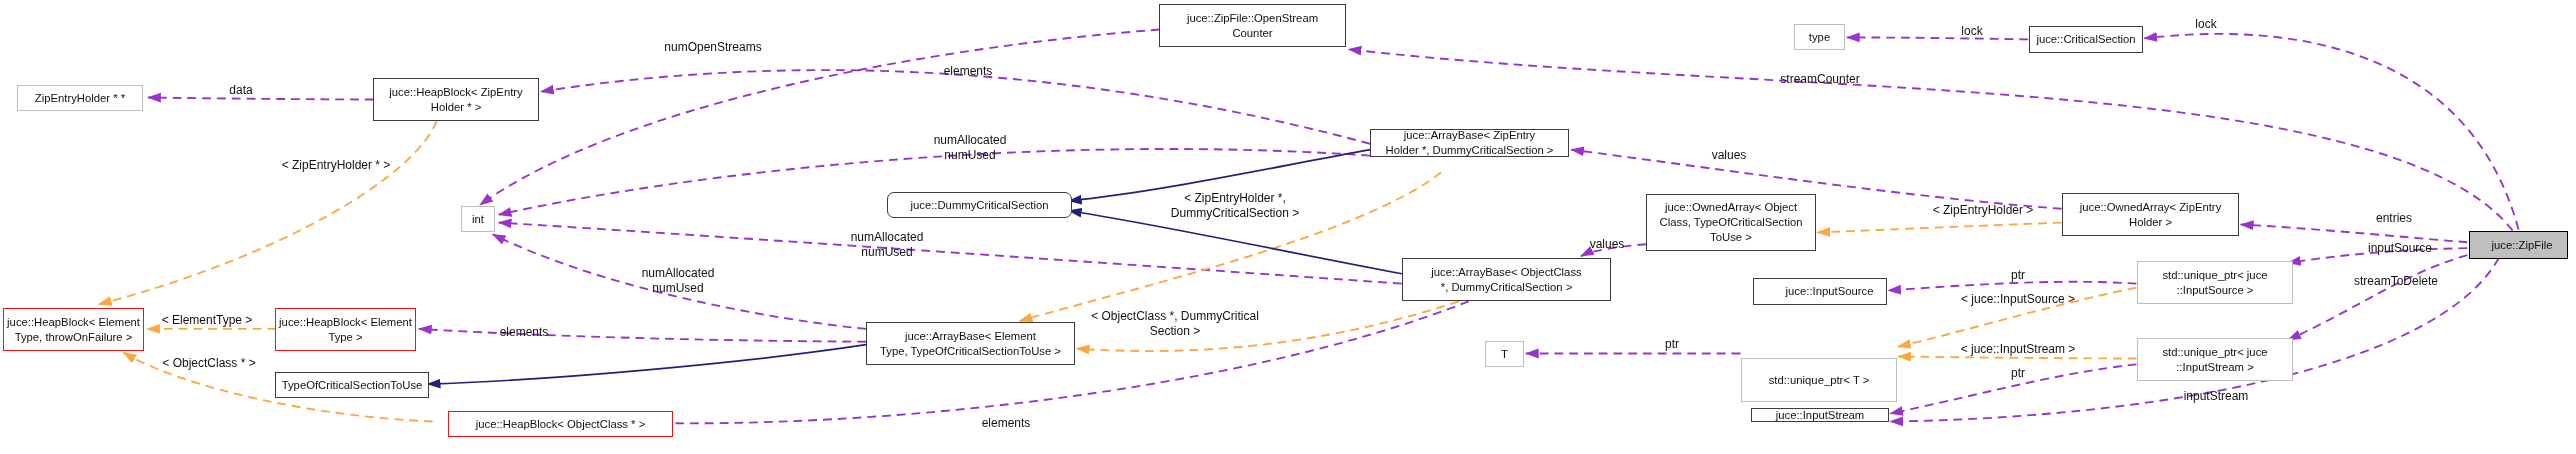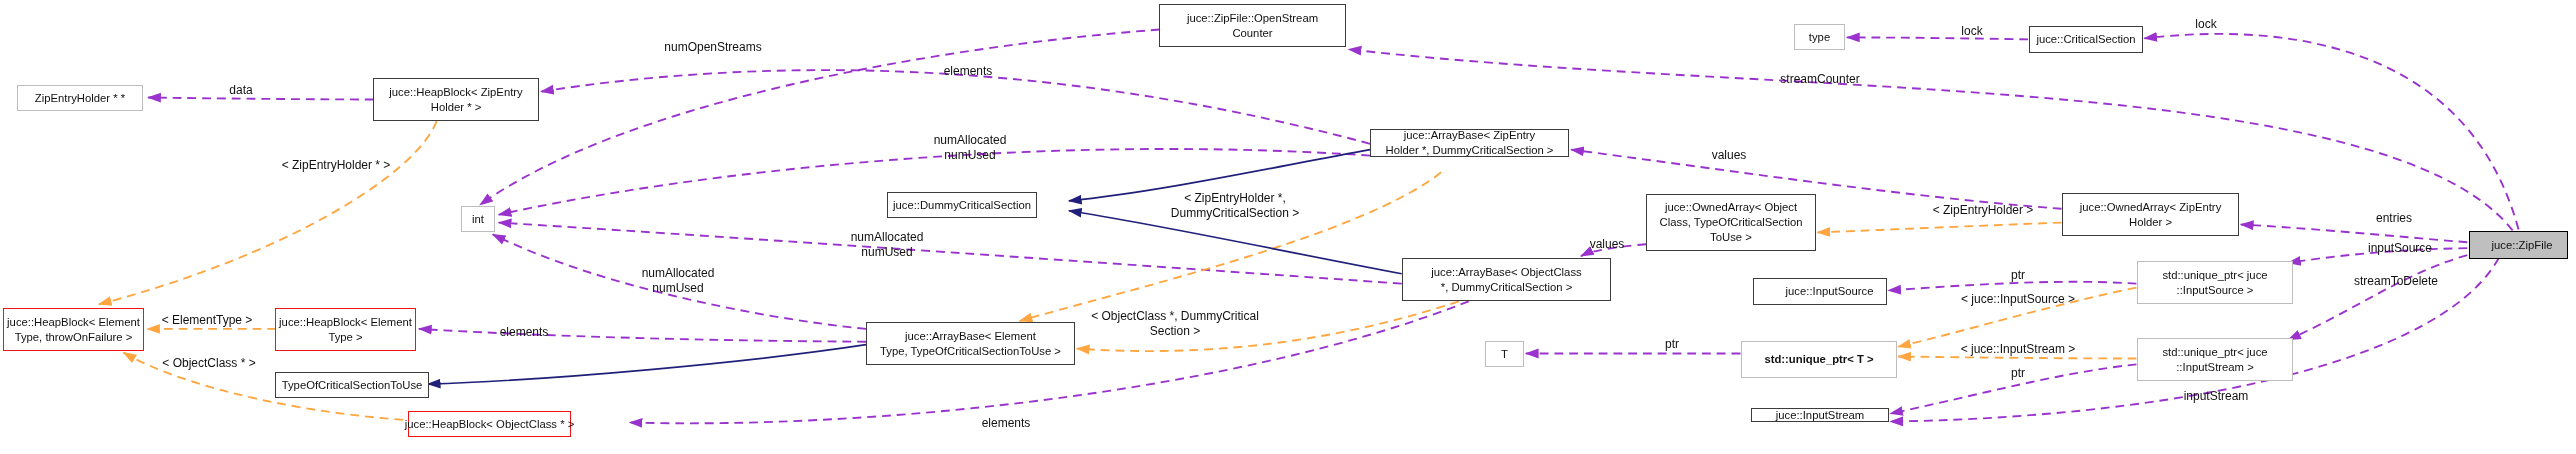--- a/index.html
+++ b/index.html
@@ -94,21 +94,21 @@
       </div>
       <div class="node gray" style="left: 1794px; top: 24px; width: 51px; height: 26px;">
         <div>type</div>
       </div>
       <div class="node black" style="left: 2029px; top: 26px; width: 114px; height: 27px;">
         <div>juce::CriticalSection</div>
       </div>
       <div class="node gray" style="left: 461px; top: 206px; width: 34px; height: 26px;">
         <div>int</div>
       </div>
-      <div class="node black" style="left: 887px; top: 192px; width: 150px; height: 26px;">
+      <div class="node black" style="left: 887px; top: 192px; width: 185px; height: 26px; border-radius: 7px;">
         <div>juce::DummyCriticalSection</div>
       </div>
       <div class="node black" style="left: 1370px; top: 129px; width: 199px; height: 28px;">
         <div>juce::ArrayBase&lt; ZipEntry</div>
         <div>Holder *, DummyCriticalSection &gt;</div>
       </div>
       <div class="node black" style="left: 1646px; top: 194px; width: 170px; height: 57px;">
         <div>juce::OwnedArray&lt; Object</div>
         <div>Class, TypeOfCriticalSection</div>
         <div>ToUse &gt;</div>
@@ -124,21 +124,21 @@
         <div>juce::ArrayBase&lt; ObjectClass</div>
         <div>*, DummyCriticalSection &gt;</div>
       </div>
       <div class="node black" style="left: 1753px; top: 278px; width: 134px; height: 27px; padding-left: 19px;">
         <div>juce::InputSource</div>
       </div>
       <div class="node gray" style="left: 2137px; top: 261px; width: 156px; height: 43px;">
         <div>std::unique_ptr&lt; juce</div>
         <div>::InputSource &gt;</div>
       </div>
-      <div class="node gray" style="left: 1741px; top: 341px; width: 156px; height: 37px; font-weight: bold;">
+      <div class="node gray" style="left: 1741px; top: 358px; width: 156px; height: 44px;">
         <div>std::unique_ptr&lt; T &gt;</div>
       </div>
       <div class="node gray" style="left: 1485px; top: 341px; width: 39px; height: 26px;">
         <div>T</div>
       </div>
       <div class="node gray" style="left: 2137px; top: 338px; width: 156px; height: 43px;">
         <div>std::unique_ptr&lt; juce</div>
         <div>::InputStream &gt;</div>
       </div>
       <div class="node black" style="left: 1751px; top: 408px; width: 138px; height: 14px;">
@@ -148,21 +148,21 @@
         <div>juce::HeapBlock&lt; Element</div>
         <div>Type, throwOnFailure &gt;</div>
       </div>
       <div class="node red" style="left: 275px; top: 308px; width: 141px; height: 43px;">
         <div>juce::HeapBlock&lt; Element</div>
         <div>Type &gt;</div>
       </div>
       <div class="node black" style="left: 275px; top: 372px; width: 154px; height: 26px;">
         <div>TypeOfCriticalSectionToUse</div>
       </div>
-      <div class="node red" style="left: 408px; top: 411px; width: 163px; height: 26px;">
+      <div class="node red" style="left: 448px; top: 411px; width: 225px; height: 26px;">
         <div>juce::HeapBlock&lt; ObjectClass * &gt;</div>
       </div>
       <div class="node black" style="left: 866px; top: 322px; width: 209px; height: 43px;">
         <div>juce::ArrayBase&lt; Element</div>
         <div>Type, TypeOfCriticalSectionToUse &gt;</div>
       </div>
     </div>
   <div>
       <div class="elabel" style="left: 241px; top: 90px;">
         <div>data</div>

